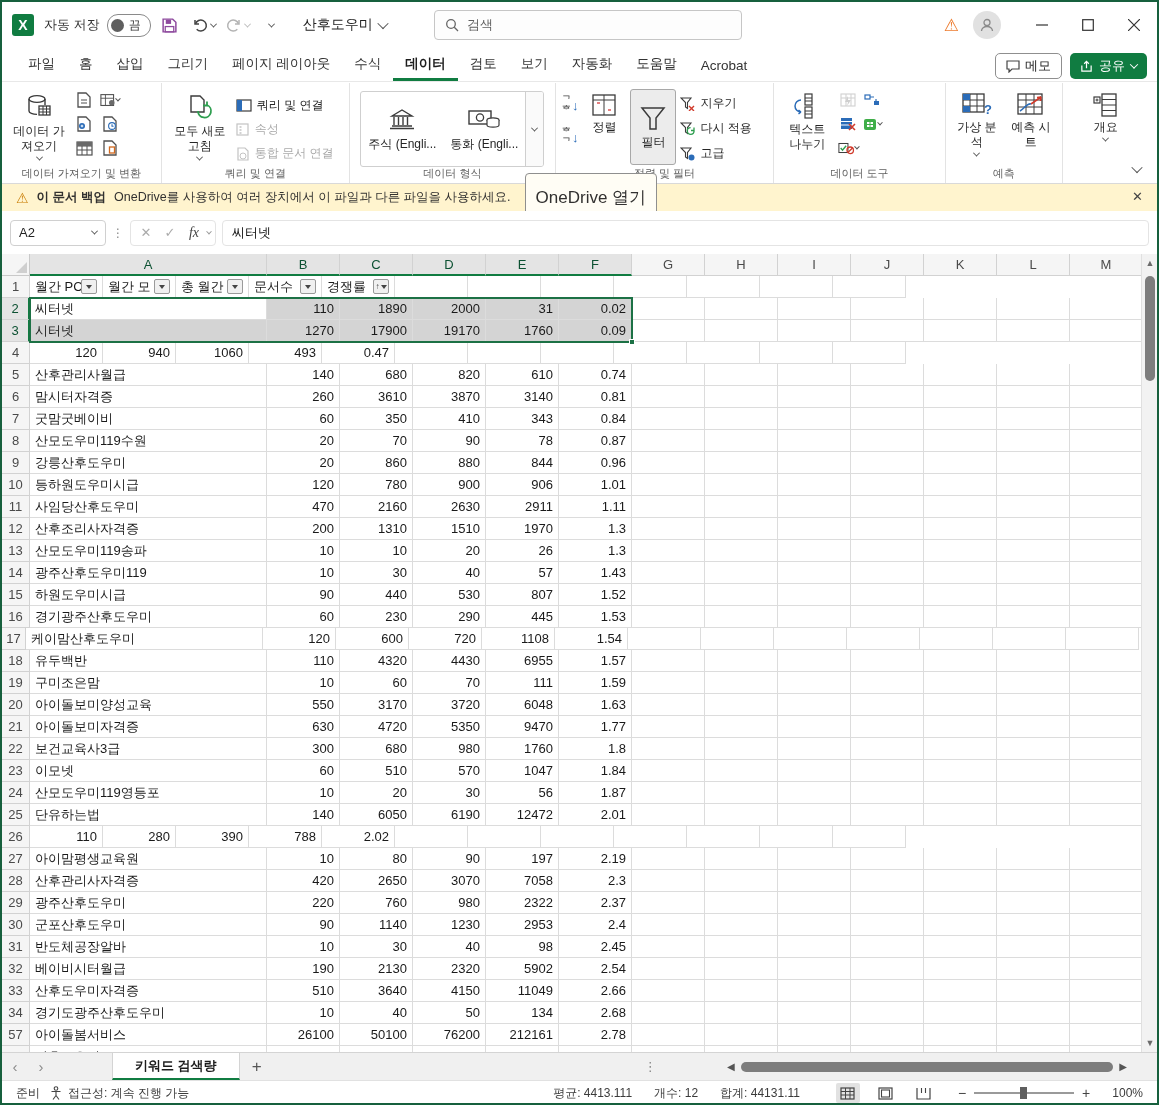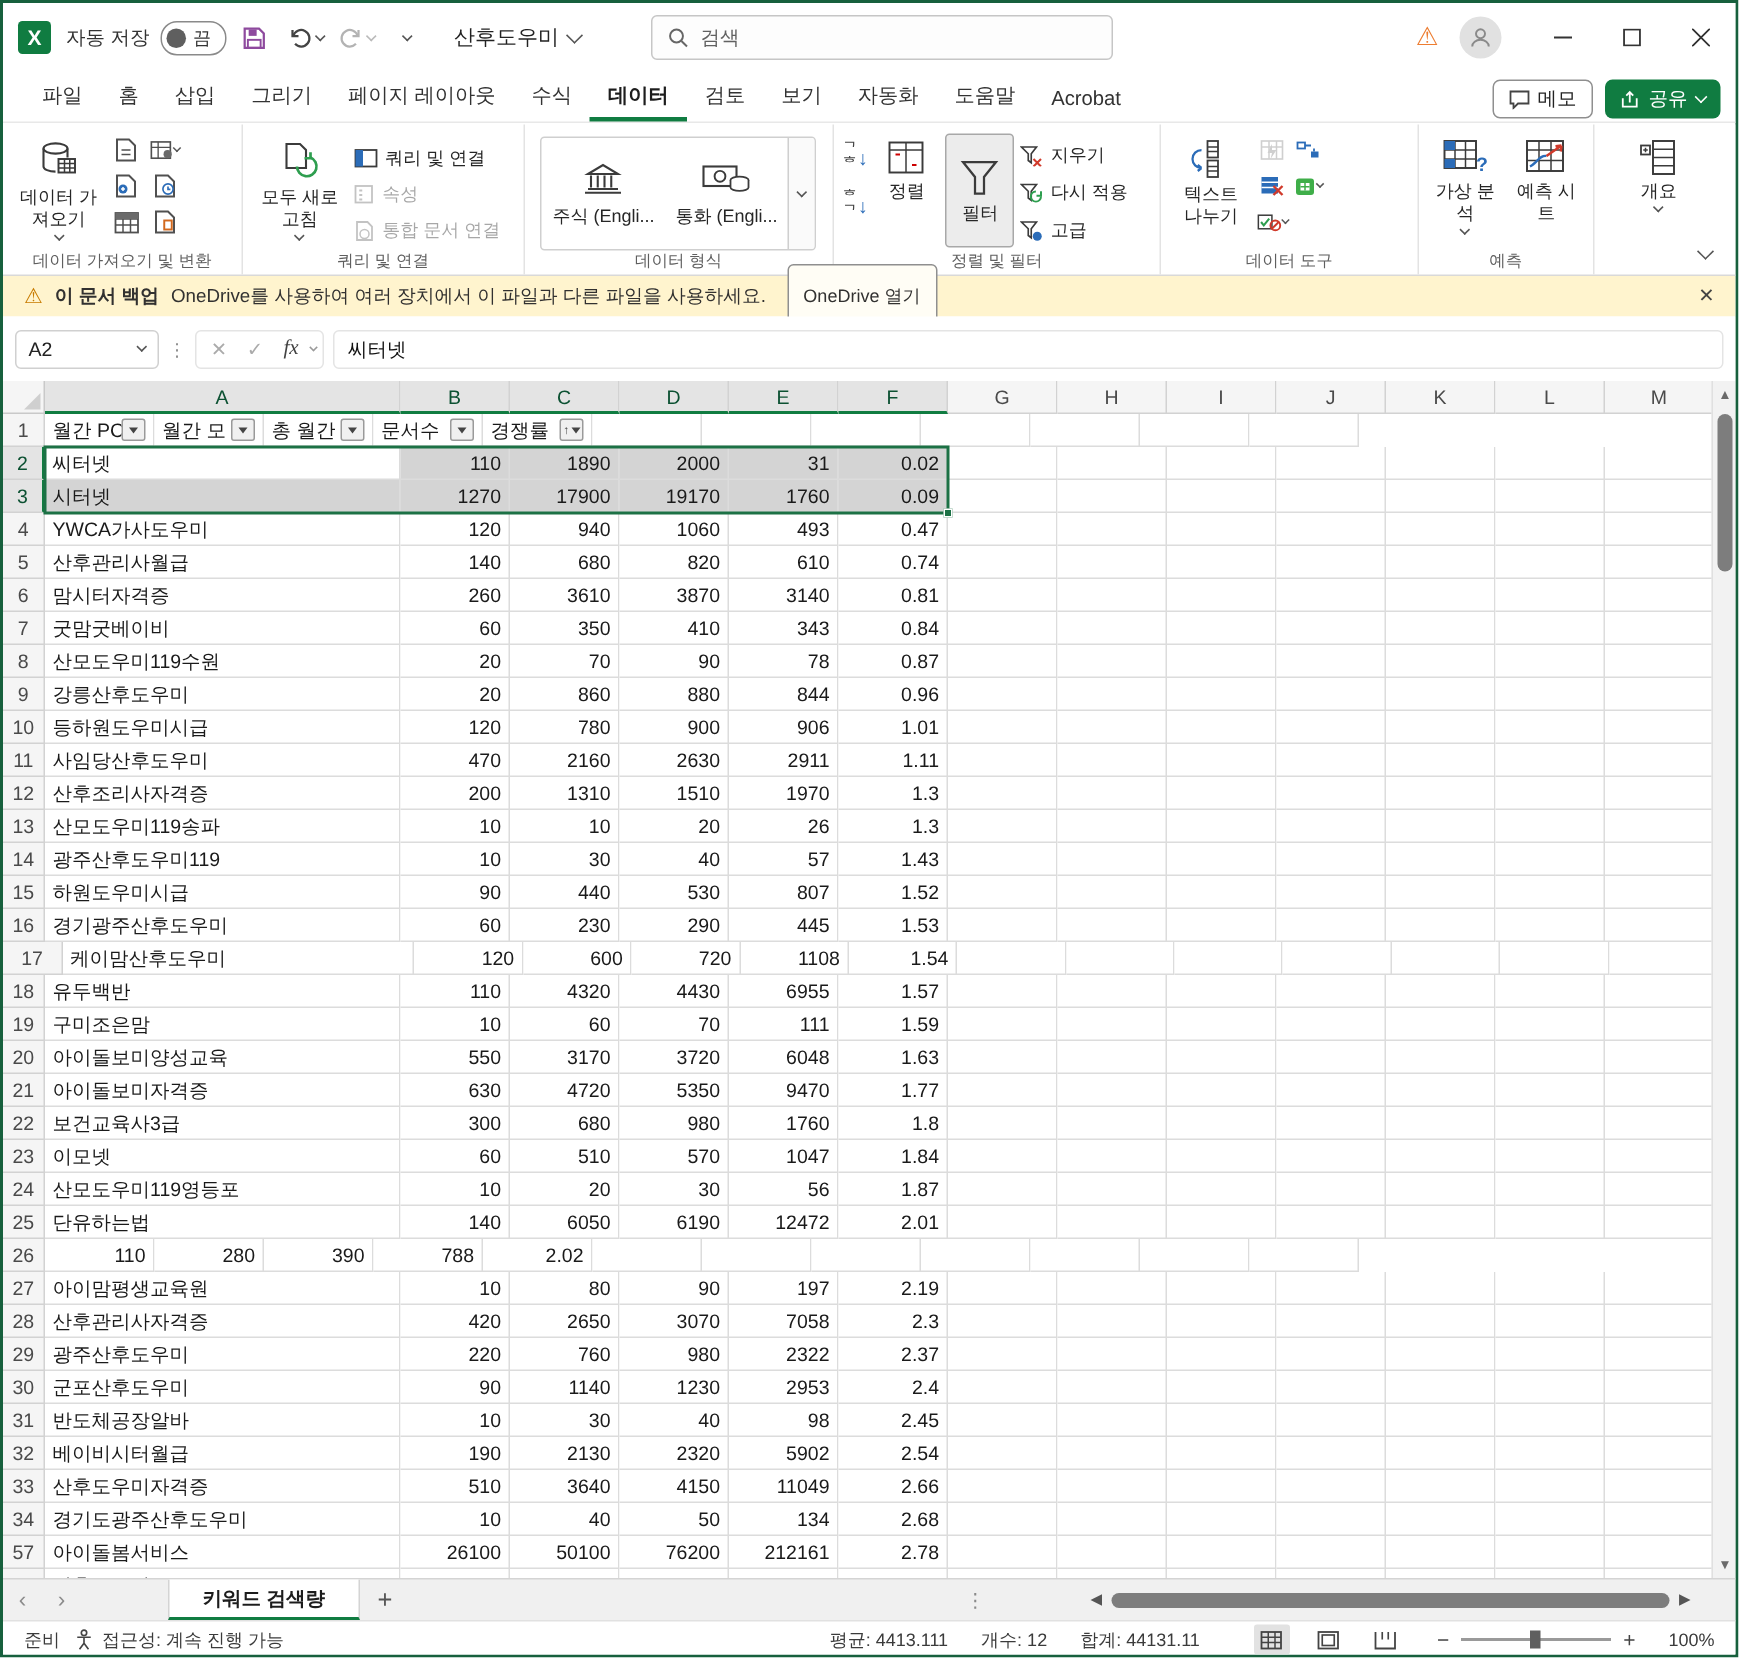--- a/index.html
+++ b/index.html
@@ -43,21 +43,21 @@
   .hitem { display:flex; align-items:center; gap:5px; font-size:12px; color:#262626; white-space:nowrap; height:21px; }
   .gallery { border:1px solid #cfcfcf; border-radius:3px; display:flex; height:76px; overflow:hidden; margin-top:2px; }
   .gal-item { width:82px; display:flex; flex-direction:column; align-items:center; justify-content:center; gap:4px; font-size:12px; color:#262626; }
   .gal-strip { width:18px; border-left:1px solid #cfcfcf; display:flex; align-items:center; justify-content:center; background:#fafafa; }
   .sorticon { font-size:10px; color:#444; display:flex; align-items:center; gap:1px; line-height:1; }
   .sorticon .ar { color:#2b6cb8; font-size:13px; }
 
   
   .msgbar { position:absolute; left:0; top:182px; width:100%; height:27px; background:#FFF4CE; display:flex; align-items:center; font-size:12.5px; color:#323130; padding-left:14px; gap:8px; }
   .msgbar b { font-weight:bold; }
-  .od-btn { border:1px solid #8f8f8f; border-radius:4px; background:#fffdf5; padding:12px 10px; font-size:12px; margin-left:6px; }
+  .od-btn { border:1px solid #8f8f8f; border-radius:4px; background:#fffdf5; padding:12px 10px; font-size:17px; margin-left:6px; }
   .msg-close { position:absolute; right:14px; top:5px; font-size:13px; color:#444; }
 
   
   .fbar { position:absolute; left:0; top:209px; width:100%; height:43px; background:#fff; display:flex; align-items:center; padding:0 8px; gap:6px; }
   .namebox { width:96px; height:26px; border:1px solid #d0d0d0; border-radius:4px; display:flex; align-items:center; font-size:13px; color:#222; padding:0 8px; justify-content:space-between; }
   .vdots { color:#8a8a8a; letter-spacing:0; font-size:12px; }
   .fbtns { display:flex; align-items:center; gap:2px; border:1px solid #e4e4e4; border-radius:4px; height:26px; padding:0 4px; }
   .fbtn { width:22px; text-align:center; color:#ababab; font-size:13px; }
   .fx { font-style:italic; font-family:"Liberation Serif",serif; color:#444; font-size:14px; }
   .finput { flex:1; height:26px; border:1px solid #e4e4e4; border-radius:4px; font-size:13px; color:#111; display:flex; align-items:center; padding:0 9px; }
@@ -577,21 +577,20 @@
         <div class="cell num" style="width: 73px;"></div>
         <div class="cell num" style="width: 73px;"></div>
         <div class="cell num" style="width: 73px;"></div>
         <div class="cell num" style="width: 73px;"></div>
         <div class="cell num" style="width: 73px;"></div>
         <div class="cell num" style="width: 73px;"></div>
         <div class="cell num" style="width: 73px;"></div>
       </div>
       <div class="gridrow">
         <div class="rhead" style="width: 28px;">4</div>
-        <div class="cell" style="width: 237px;">YWCA가사도우미</div>
         <div class="cell num" style="width: 73px;">120</div>
         <div class="cell num" style="width: 73px;">940</div>
         <div class="cell num" style="width: 73px;">1060</div>
         <div class="cell num" style="width: 73px;">493</div>
         <div class="cell num" style="width: 73px;">0.47</div>
         <div class="cell num" style="width: 73px;"></div>
         <div class="cell num" style="width: 73px;"></div>
         <div class="cell num" style="width: 73px;"></div>
         <div class="cell num" style="width: 73px;"></div>
         <div class="cell num" style="width: 73px;"></div>
@@ -784,21 +783,21 @@
         <div class="cell num" style="width: 73px;">1.53</div>
         <div class="cell num" style="width: 73px;"></div>
         <div class="cell num" style="width: 73px;"></div>
         <div class="cell num" style="width: 73px;"></div>
         <div class="cell num" style="width: 73px;"></div>
         <div class="cell num" style="width: 73px;"></div>
         <div class="cell num" style="width: 73px;"></div>
         <div class="cell num" style="width: 73px;"></div>
       </div>
       <div class="gridrow">
-        <div class="rhead" style="width: 40px;">17</div>
+        <div class="rhead" style="width: 24px;">17</div>
         <div class="cell" style="width: 237px;">케이맘산후도우미</div>
         <div class="cell num" style="width: 73px;">120</div>
         <div class="cell num" style="width: 73px;">600</div>
         <div class="cell num" style="width: 73px;">720</div>
         <div class="cell num" style="width: 73px;">1108</div>
         <div class="cell num" style="width: 73px;">1.54</div>
         <div class="cell num" style="width: 73px;"></div>
         <div class="cell num" style="width: 73px;"></div>
         <div class="cell num" style="width: 73px;"></div>
         <div class="cell num" style="width: 73px;"></div>

